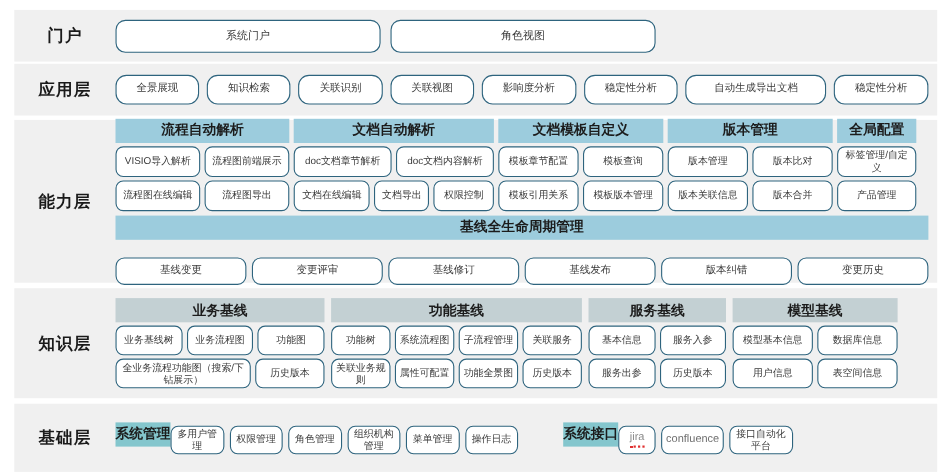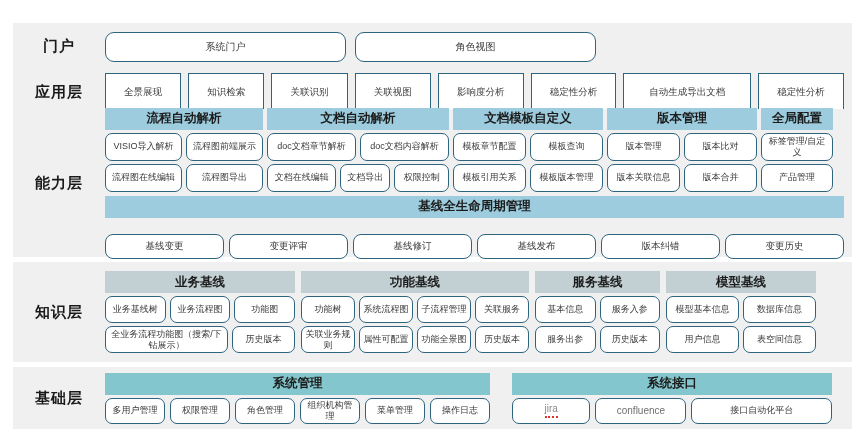--- a/index.html
+++ b/index.html
@@ -71,23 +71,23 @@
     font-size: 10px;
     border-radius: 9px;
   }
   .portal-row .pill.p0 { flex: 0 0 241px; }
   .portal-row .pill.p1 { flex: 0 0 241px; }
   .portal-row .pill.p2 { flex: 0 0 241px; }
 
   
   .app-row { display: flex; gap: 7px; }
   .app-row .pill {
-    height: 39px;
+    height: 27px;
     font-size: 9.5px;
-    border-radius: 0;
+    border-radius: 10px;
     flex: 1 1 auto;
   }
   .app-row .pill.wide { flex: 1.45 1 auto; }
 
   
   .ghead {
     display: flex;
     align-items: center;
     justify-content: center;
     font-size: 12.5px;
@@ -119,35 +119,35 @@
   }
 
   
   .kn-groups { display: flex; gap: 6px; }
   .kn-col { display: flex; flex-direction: column; }
   .kn-col .rowpair { display: flex; gap: 4px; margin-top: 3px; }
   .kn-col .rowpair .pill { height: 27px; flex: 1 1 0; }
 
   
   .fo-groups { display: flex; gap: 22px; }
-  .fo-col { display: flex; flex-direction: column; }
+  .fo-col { display: flex; flex-direction: row; }
   .fo-col .rowpair { display: flex; gap: 5px; margin-top: 3px; }
   .fo-col .rowpair .pill { height: 26px; flex: 1 1 0; }
 
   .jira-text {
     color: #8a8a8a;
     font-size: 10px;
     border-bottom: 2px dotted #e03030;
     padding-bottom: 1px;
   }
   .conf-text { color: #6f6f6f; font-size: 10px; }
 
   
-  #band-portal   { top: 23px;   height: 47px; }
-  #band-app      { top: 69px;  height: 47px; font-family: Liberation Serif, serif; }
+  #band-portal   { top: 9px;   height: 47px; }
+  #band-app      { top: 58px;  height: 47px; font-family: Liberation Serif, serif; }
   #band-cap      { top: 109px; height: 148px; }
   #band-know     { top: 262px; height: 100px; }
   #band-found    { top: 367px; height: 62px; }
 </style>
 </head>
 <body>
 
 <div id="arch">
 
   <div class="band" id="band-portal">

